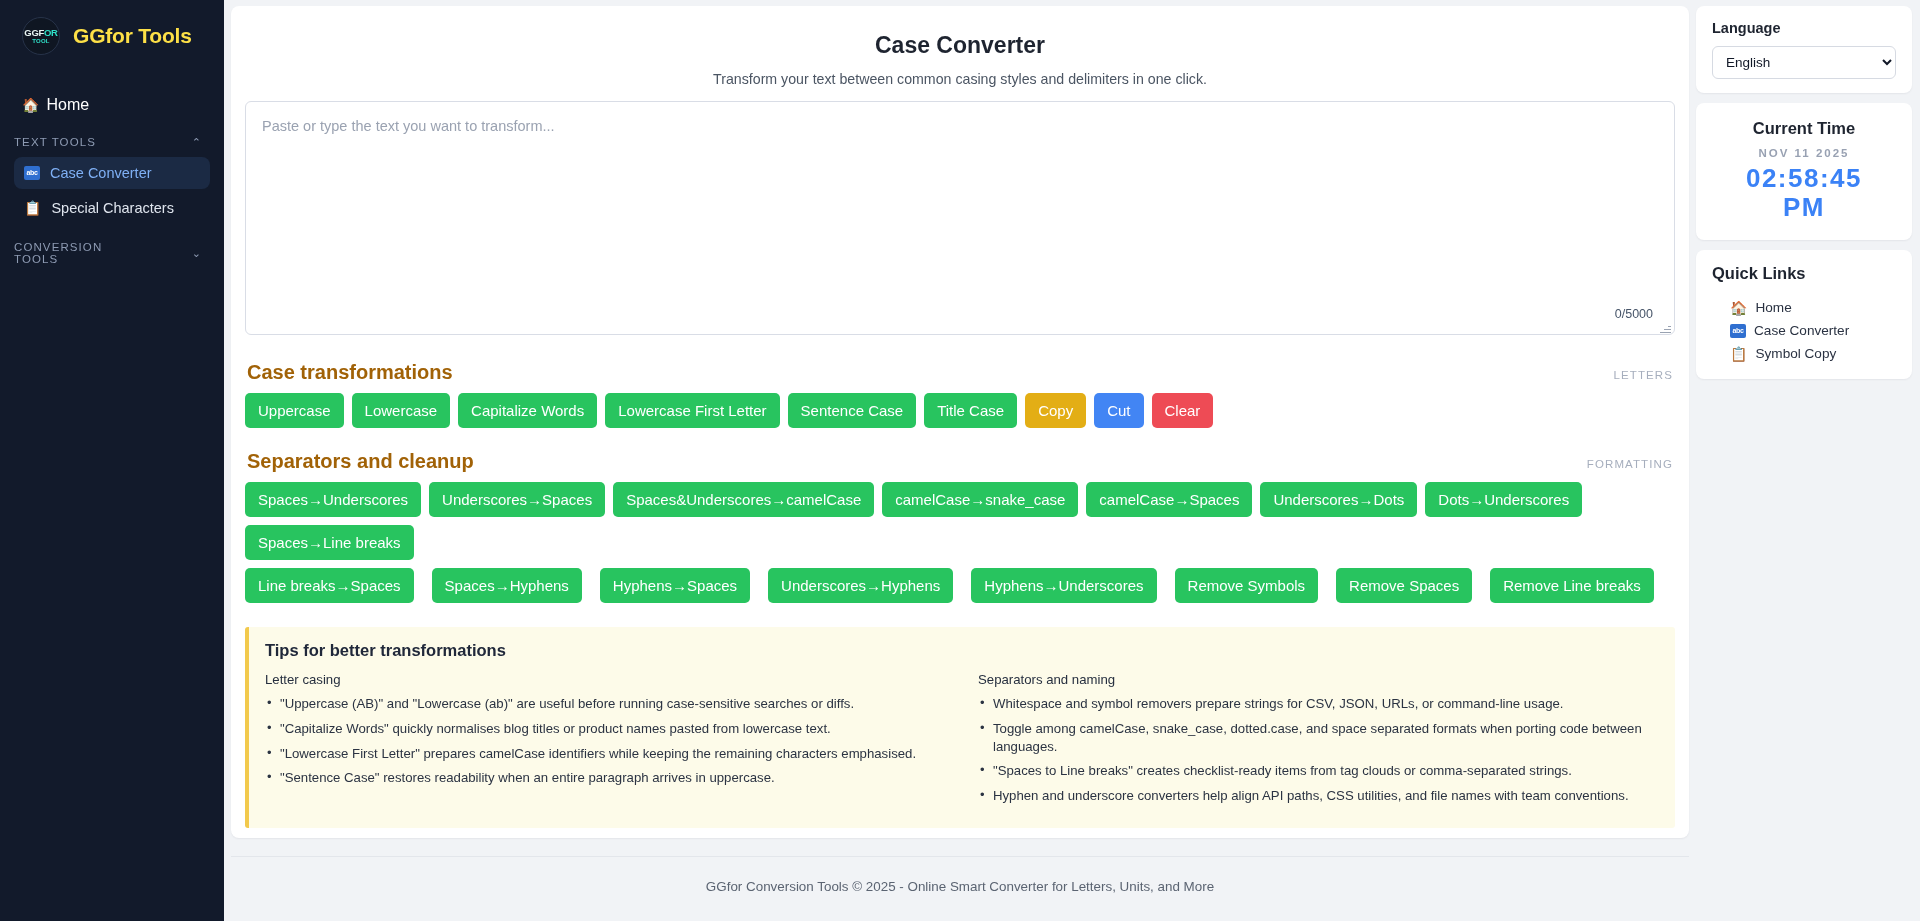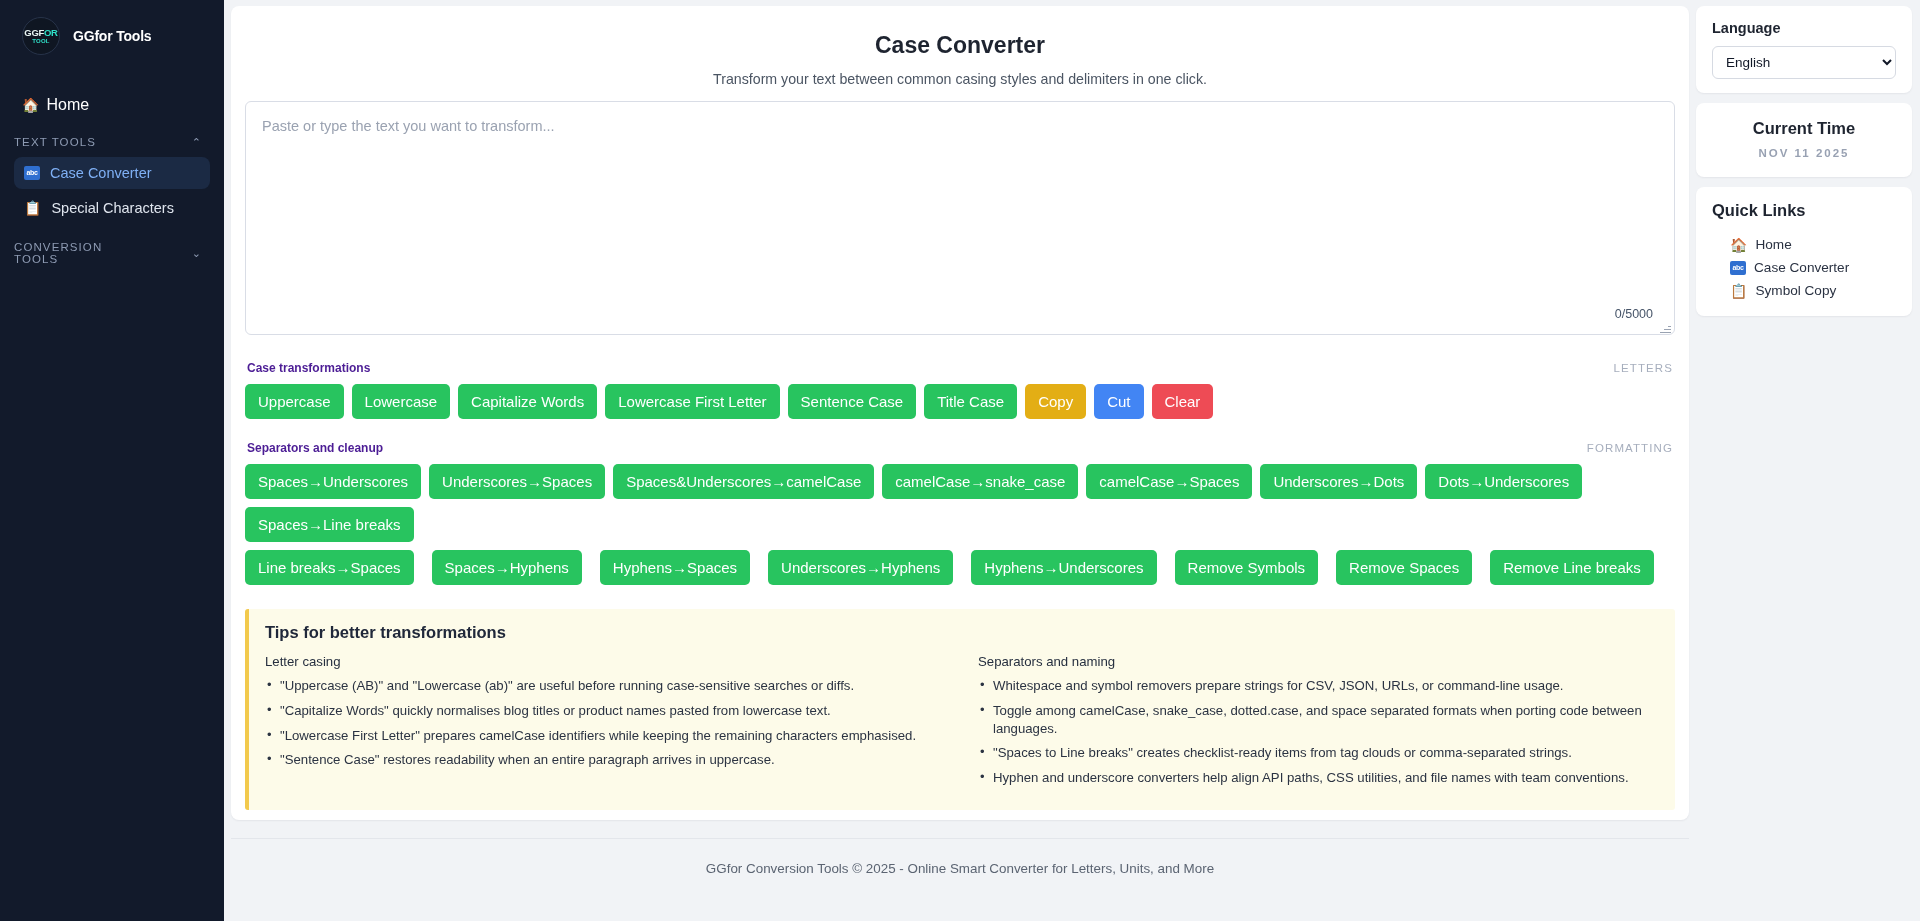--- a/index.html
+++ b/index.html
@@ -22,21 +22,21 @@
   .brand { display: flex; align-items: center; gap: 13px; padding: 8px 0 0 22px; height: 64px; }
   .brand-logo {
     width: 38px; height: 38px; border-radius: 50%;
     background: #0f1622; border: 1px solid #273349;
     display: flex; flex-direction: column; align-items: center; justify-content: center;
     flex: 0 0 38px; overflow: hidden;
   }
   .brand-logo .l1 { font-size: 9.5px; font-weight: bold; color: #eaf6f5; letter-spacing: -0.3px; line-height: 9px; }
   .brand-logo .l1 .acc { color: #2fe0c8; }
   .brand-logo .l2 { font-size: 6px; font-weight: bold; color: #2fe0c8; letter-spacing: 0.2px; line-height: 8px; }
-  .brand-name { font-size: 14px; font-weight: bold; color: #ffffff; letter-spacing: -0.2px; }
+  .brand-name { font-size: 21px; font-weight: bold; color: #fde047; letter-spacing: -0.2px; }
 
   .nav { margin-top: 24px; }
   .nav-home {
     display: flex; align-items: center; gap: 7px;
     padding: 8px 0 8px 22px; font-size: 16px; color: #ffffff; cursor: pointer;
   }
   .nav-section {
     display: flex; align-items: center; justify-content: space-between;
     padding: 14px 22px 6px 14px;
     font-size: 11.5px; letter-spacing: 1.1px; color: #8e9bb3; font-weight: normal;
@@ -83,21 +83,21 @@
   }
   .resizer {
     position: absolute; right: 4px; bottom: 5px; width: 12px; height: 12px; pointer-events: none;
   }
   .resizer i { position: absolute; right: 0; background: #9aa3b2; height: 1px; transform-origin: right bottom; }
 
   .sec-head {
     display: flex; align-items: baseline; justify-content: space-between;
     margin: 22px 2px 9px 2px;
   }
-  .sec-title { font-size: 12px; font-weight: bold; color: #4c1d95; }
+  .sec-title { font-size: 20px; font-weight: bold; color: #a16207; }
   .sec-tag { font-size: 11.5px; letter-spacing: 1.1px; color: #a6aebd; }
 
   .btn-row { display: flex; flex-wrap: wrap; gap: 8px; }
   .btn {
     border: none; border-radius: 5px; cursor: pointer;
     color: #fff; font-family: "Liberation Sans", sans-serif;
     font-size: 15px; padding: 10px 13px; line-height: 1;
     white-space: nowrap;
   }
   .btn.green  { background: #28c45f; }
@@ -291,20 +291,24 @@
     <div class="panel">
       <div class="panel-label">Language</div>
       <select class="lang">
         <option>English</option>
       </select>
     </div>
 
     <div class="panel clock">
       <div class="clock-title">Current Time</div>
       <div class="clock-date">NOV 11 2025</div>
+      <div class="clock-time">
+        <span>02:58:45</span>
+        <div>PM</div>
+      </div>
     </div>
 
     <div class="panel">
       <div class="ql-title">Quick Links</div>
       <div class="ql-item">
         <span class="ico">🏠</span>
         <span>Home</span>
       </div>
       <div class="ql-item">
         <span class="ico-abc">abc</span>

